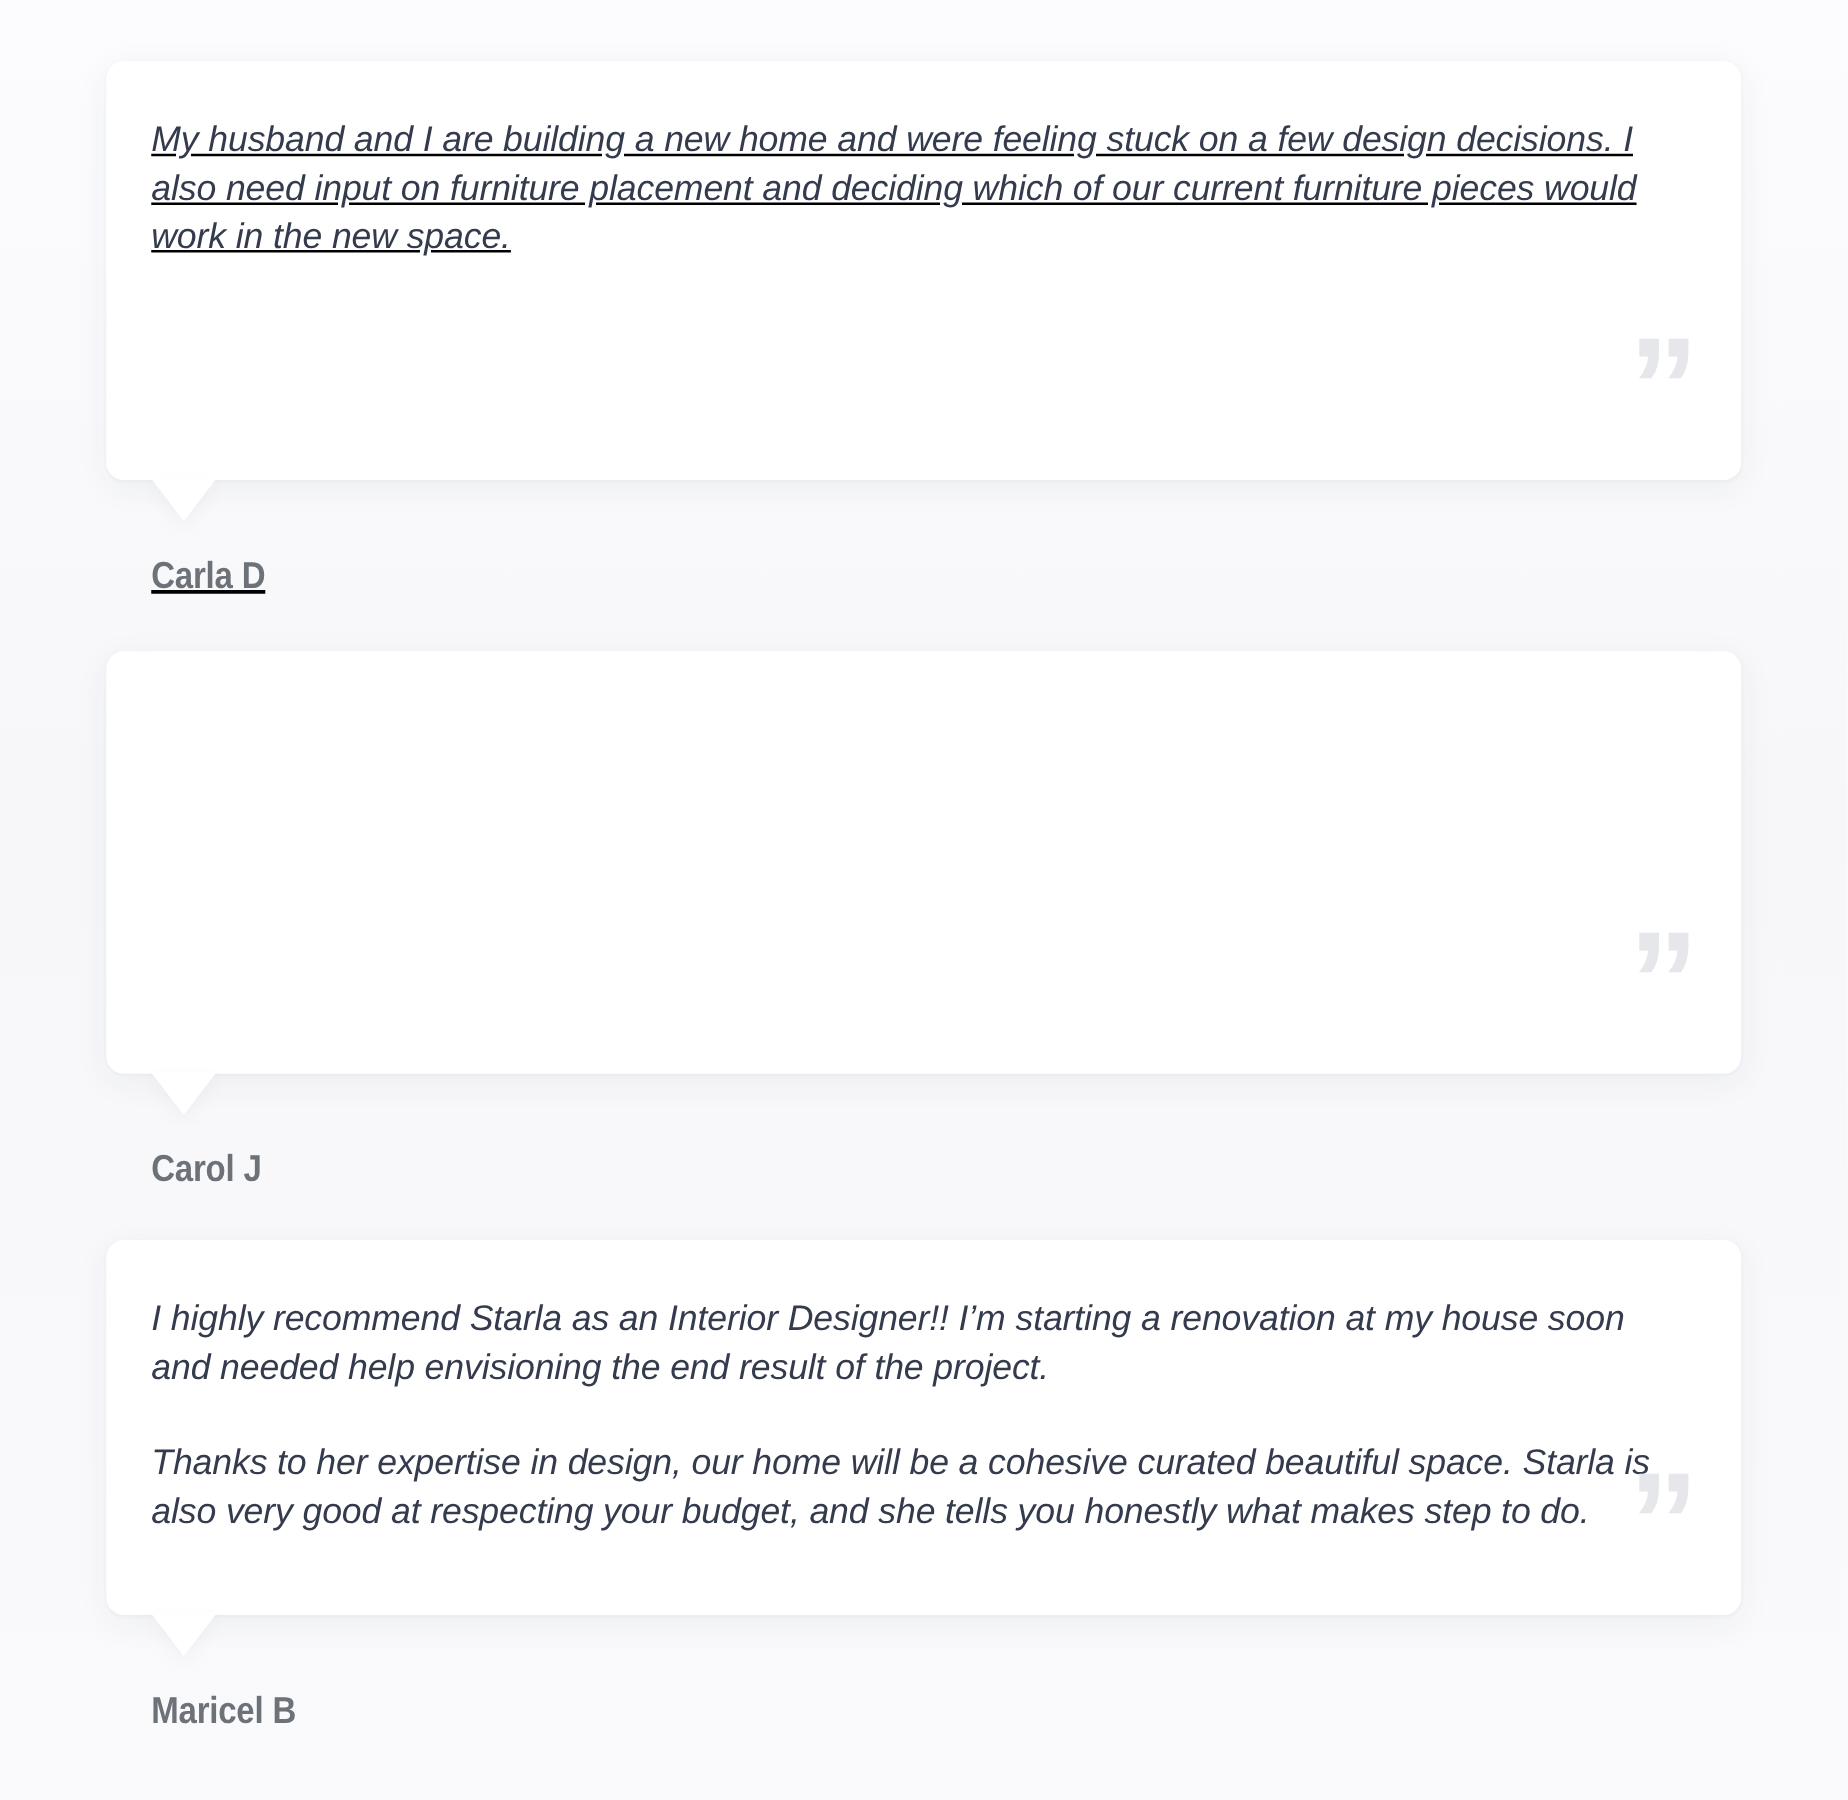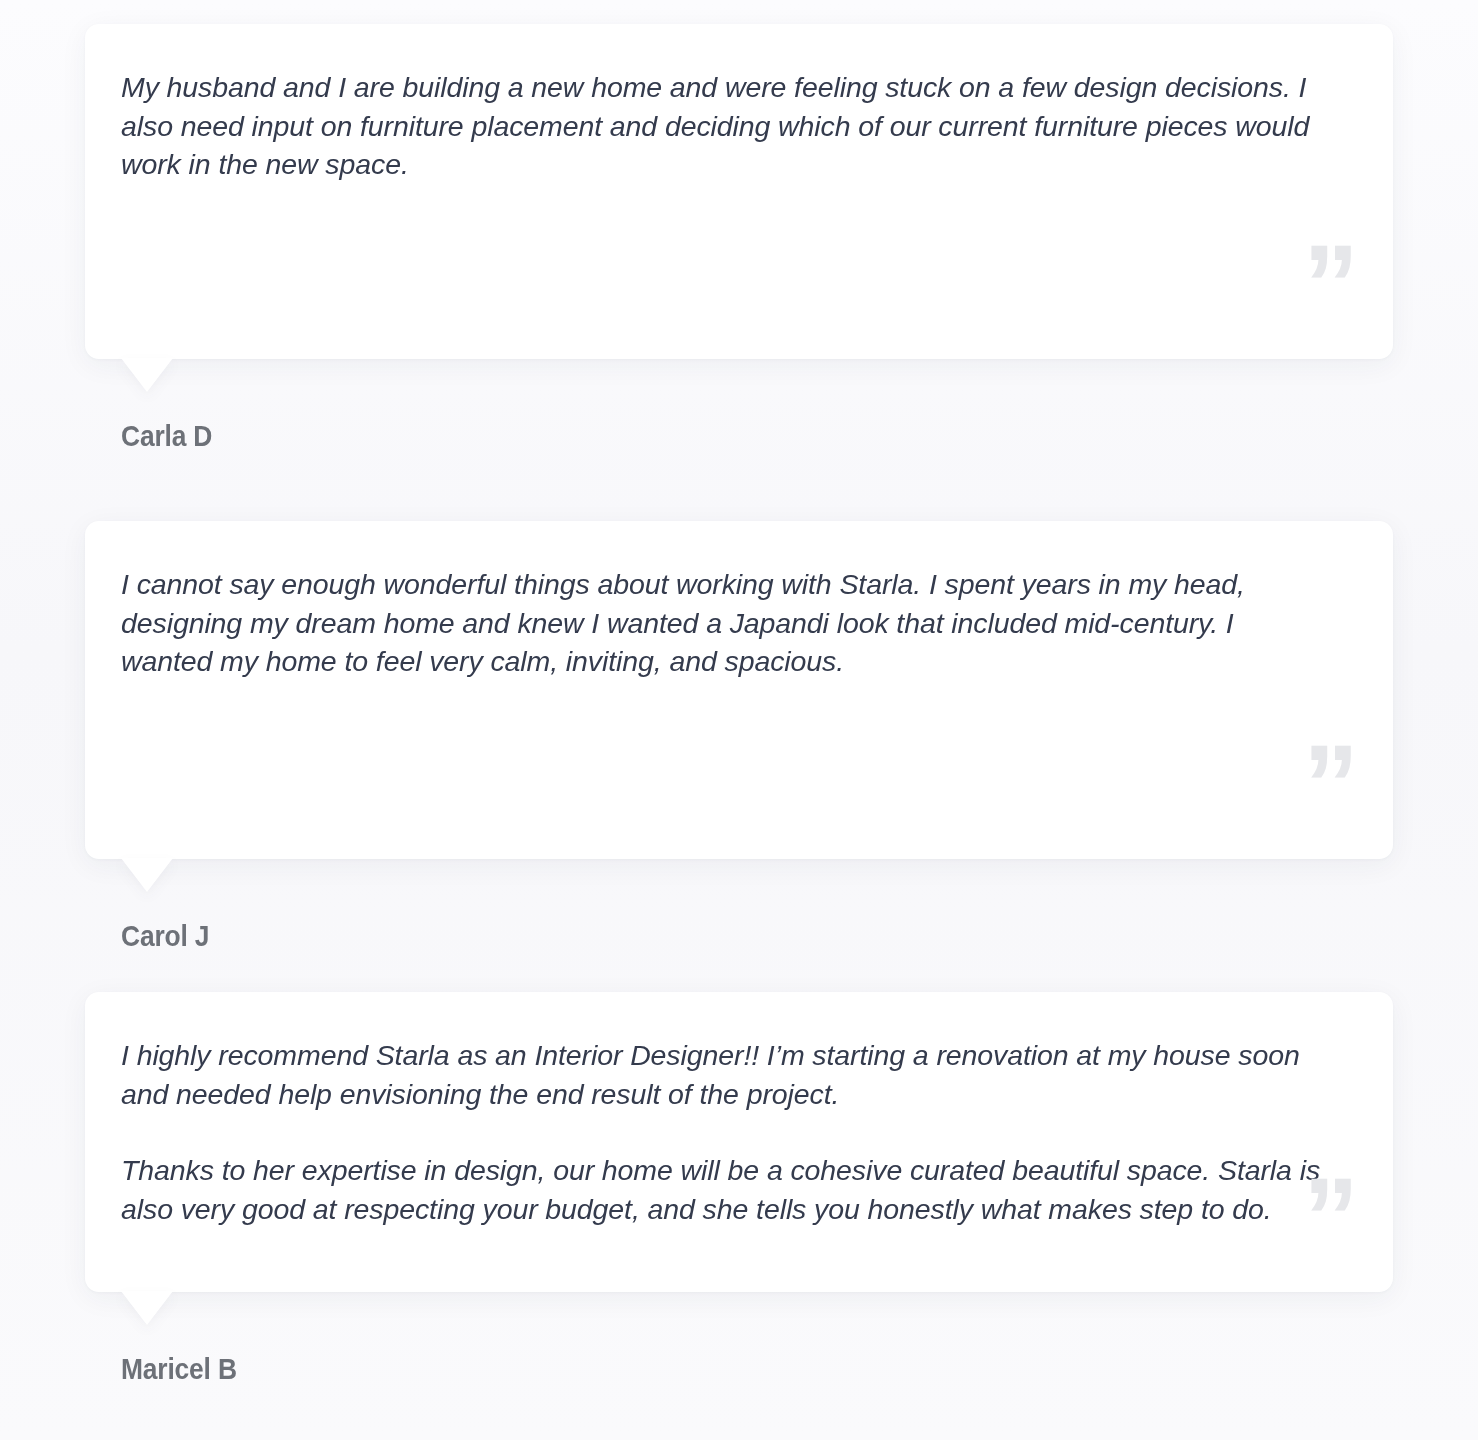--- a/index.html
+++ b/index.html
@@ -94,21 +94,21 @@
     font-size: 30px;
     line-height: 1;
     letter-spacing: -0.2px;
     color: #6d7178;
     margin-left: 36px;
     transform: scaleX(0.88);
     transform-origin: left center;
   }
 
   
-  #block-0 { top: 24px; }
+  #block-0 { top: 49px; text-decoration: underline; }
   #block-0 .bubble { height: 335px; }
   #block-0 .author { margin-top: 62px; }
 
   #block-1 { top: 521px; }
   #block-1 .bubble { height: 338px; }
   #block-1 .author { margin-top: 62px; }
 
   #block-2 { top: 992px; }
   #block-2 .bubble { height: 300px; }
   #block-2 .author { margin-top: 62px; }
@@ -123,21 +123,20 @@
       <div class="bubble">
         <p class="quote-text">My husband and I are building a new home and were feeling stuck on a few design decisions. I also need input on furniture placement and deciding which of our current furniture pieces would work in the new space.</p>
         <span class="quote-mark">”</span>
         <span class="bubble-tail"></span>
       </div>
       <div class="author">Carla D</div>
     </div>
 
     <div class="testimonial-block" id="block-1">
       <div class="bubble">
-        <p class="quote-text">I cannot say enough wonderful things about working with Starla. I spent years in my head, designing my dream home and knew I wanted a Japandi look that included mid-century. I wanted my home to feel very calm, inviting, and spacious.</p>
         <span class="quote-mark">”</span>
         <span class="bubble-tail"></span>
       </div>
       <div class="author">Carol J</div>
     </div>
 
     <div class="testimonial-block" id="block-2">
       <div class="bubble">
         <p class="quote-text">I highly recommend Starla as an Interior Designer!! I’m starting a renovation at my house soon and needed help envisioning the end result of the project.</p>
         <p class="quote-text">Thanks to her expertise in design, our home will be a cohesive curated beautiful space. Starla is also very good at respecting your budget, and she tells you honestly what makes step to do.</p>

